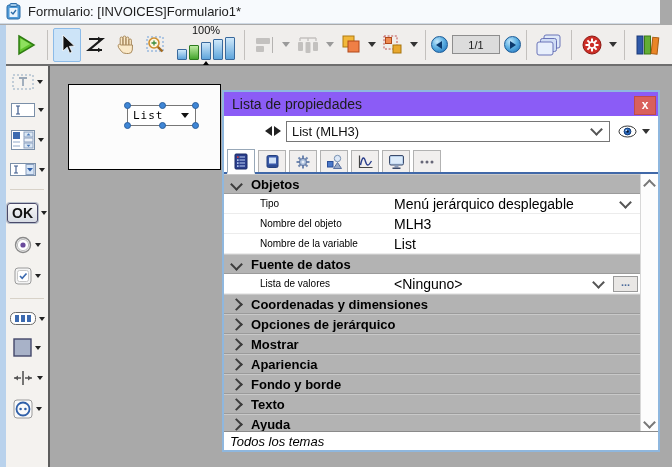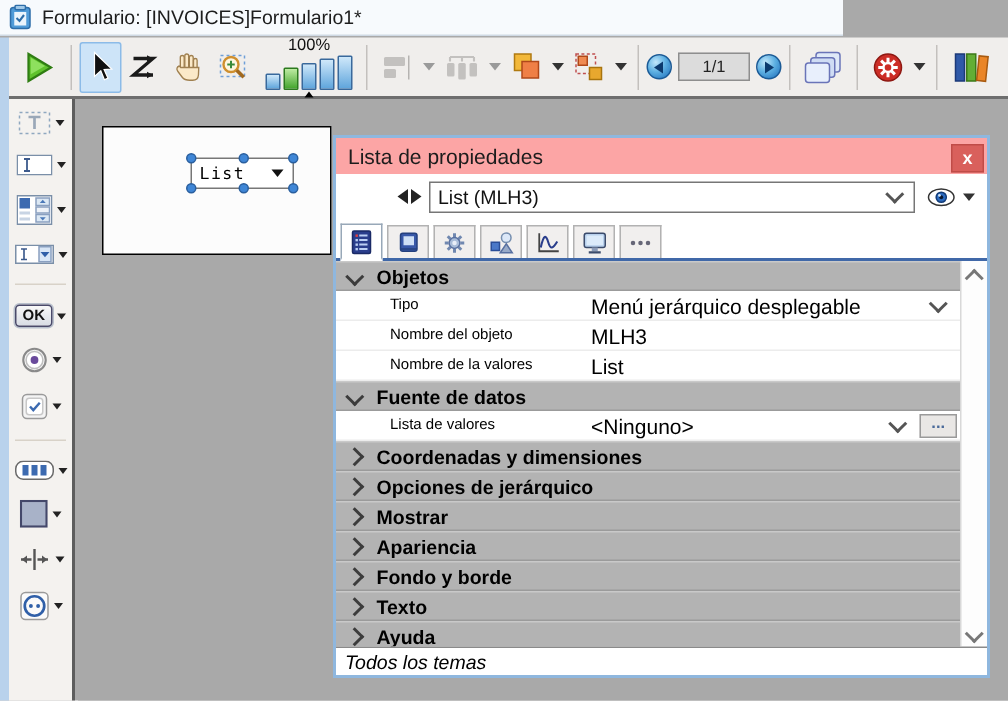--- a/index.html
+++ b/index.html
@@ -1,21 +1,21 @@
 <!DOCTYPE html>
 <html><head>
 <meta charset="utf-8">
 <style>
   html,body{margin:0;padding:0;}
   body{width:672px;height:467px;overflow:hidden;font-family:"Liberation Sans",sans-serif;
        -webkit-font-smoothing:antialiased;}
   .window{position:relative;width:672px;height:467px;background:#a9a9a9;}
 
   
-  .titlebar{position:absolute;left:0;top:0;width:562px;height:24px;background:#f7fafd;
+  .titlebar{position:absolute;left:0;top:0;width:660px;height:24px;background:#f7fafd;
     border-bottom:1px solid #cfd9e4;display:flex;align-items:center;padding-left:6px;box-sizing:border-box;}
   .titlebar .appicon{width:15px;height:17px;margin-right:7px;flex:none;}
   .titlebar .title{font-size:13px;color:#1d1d1d;}
 
   
   .toolbar{position:absolute;left:6px;top:25px;width:666px;height:41px;background:#f0eeec;
     border-bottom:2px solid #6e6e6e;display:flex;align-items:center;padding-left:4px;box-sizing:border-box;}
   .tbtn{height:32px;display:flex;align-items:center;justify-content:center;padding:0 3px;border:1px solid transparent;border-radius:2px;}
   .tbtn.sel{background:#cde4f8;border-color:#8cbbe8;}
   .tsep{width:1px;height:30px;background:#c3c0bd;margin:0 5px;flex:none;}
@@ -37,36 +37,36 @@
     font-size:11px;color:#222;display:flex;align-items:center;justify-content:center;}
 
   
   .leftstrip{position:absolute;left:0;top:25px;width:6px;height:442px;background:#b9d2ec;}
   .palette{position:absolute;left:6px;top:66px;width:44px;height:401px;background:#f4f2ef;
     border-right:2px solid #5d5d5d;box-sizing:border-box;display:flex;flex-direction:column;align-items:center;padding-top:8px;}
   .ptool{display:flex;align-items:center;gap:3px;margin-bottom:13px;}
   .picon{display:flex;align-items:center;justify-content:center;}
   .parrow{width:0;height:0;border-left:3.5px solid transparent;border-right:3.5px solid transparent;border-top:4.5px solid #222;}
   .psep{width:34px;height:1px;background:#d8d2c8;margin:0 0 13px 0;}
-  .okbtn{font-size:10px;font-weight:bold;color:#111;border:1px solid #4a4a6a;border-radius:3px;
+  .okbtn{font-size:14px;font-weight:bold;color:#111;border:1px solid #4a4a6a;border-radius:3px;
     background:linear-gradient(180deg,#f8f8f8,#d8dce4);padding:1px 4px;box-shadow:0 0 0 1px #b8c0cc;text-align:center;}
 
   
   .editor{position:absolute;left:52px;top:66px;width:620px;height:401px;background:#a9a9a9;}
   .formpage{position:absolute;left:16px;top:18px;width:151px;height:84px;background:#fcfcfc;border:1px solid #000;}
   .listobj{position:absolute;left:58px;top:20px;width:69px;height:21px;background:#fff;border:1px solid #777;
     box-sizing:border-box;display:flex;align-items:center;}
   .listobj .txt{font-family:"DejaVu Sans Mono",monospace;font-size:11px;color:#000;padding-left:5px;letter-spacing:1px;}
   .listobj .dd{margin-left:auto;margin-right:6px;width:0;height:0;border-left:4px solid transparent;border-right:4px solid transparent;border-top:5px solid #111;}
   .handle{position:absolute;width:7px;height:7px;border-radius:50%;background:#3f86d6;border:1px solid #2a5f9e;box-sizing:border-box;}
 
   
   .panel{position:absolute;left:170px;top:24px;width:438px;height:362px;background:#fff;
     border:2px solid #8fb7de;box-sizing:border-box;display:flex;flex-direction:column;}
-  .ptitle{height:24px;flex:none;display:flex;align-items:center;background:#fca5a5;}
+  .ptitle{height:24px;flex:none;display:flex;align-items:center;background:#8b5cf6;}
   .ptitle .lbl{font-size:14px;color:#1c1c1c;padding-left:8px;}
   .closebtn{margin-left:auto;margin-right:2px;margin-top:2px;width:22px;height:19px;background:#d9605c;border:1px solid #c04c48;
     color:#fff;font-size:12px;font-weight:bold;display:flex;align-items:center;justify-content:center;box-sizing:border-box;}
   .selrow{height:30px;flex:none;display:flex;align-items:center;padding:0 6px;margin-left:35px;}
   .selarrs{display:flex;gap:2px;margin-right:5px;}
   .tri-l{width:0;height:0;border-top:5px solid transparent;border-bottom:5px solid transparent;border-right:7px solid #222;}
   .tri-r{width:0;height:0;border-top:5px solid transparent;border-bottom:5px solid transparent;border-left:7px solid #222;}
   .objsel{flex:1;height:21px;background:#fff;border:1px solid #767676;display:flex;align-items:center;box-sizing:border-box;}
   .objsel .val{font-size:13px;color:#111;padding-left:5px;}
   .chev{width:7px;height:7px;border-right:2px solid #555;border-bottom:2px solid #555;transform:rotate(45deg);display:inline-block;}
@@ -455,21 +455,21 @@
             <div class="prow">
               <span class="plabel">Tipo</span>
               <span class="pvalue">Menú jerárquico desplegable</span>
               <span class="chev"></span>
             </div>
             <div class="prow">
               <span class="plabel">Nombre del objeto</span>
               <span class="pvalue">MLH3</span>
             </div>
             <div class="prow">
-              <span class="plabel">Nombre de la valores</span>
+              <span class="plabel">Nombre de la variable</span>
               <span class="pvalue">List</span>
             </div>
             <div class="sec">
               <span class="chev"></span>
               <span class="sec-label">Fuente de datos</span>
             </div>
             <div class="prow">
               <span class="plabel">Lista de valores</span>
               <span class="pvalue">&lt;Ninguno&gt;</span>
               <span class="chev"></span>

